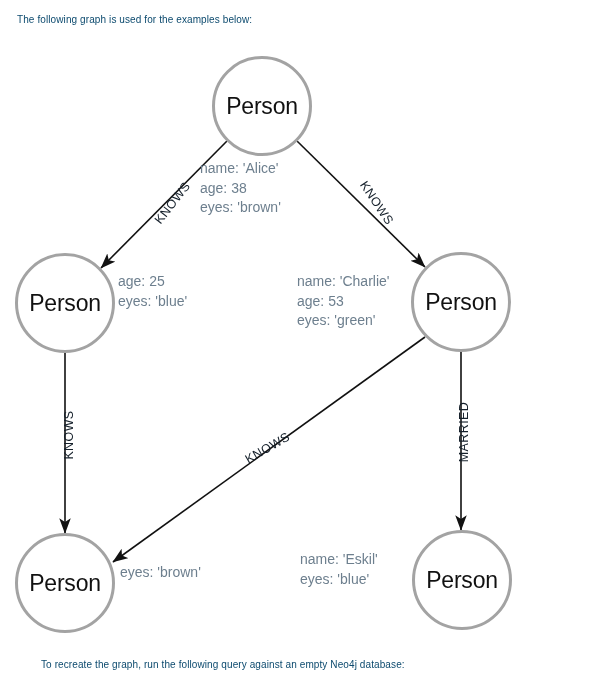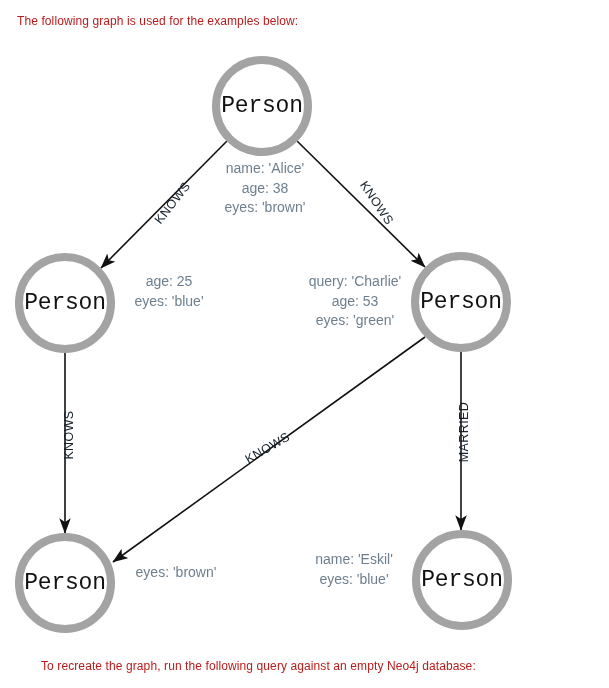--- a/index.html
+++ b/index.html
@@ -11,22 +11,22 @@
   body {
     width: 609px;
     height: 688px;
     position: relative;
     font-family: "Liberation Sans", sans-serif;
     overflow: hidden;
   }
   .caption {
     position: absolute;
     left: 17px;
-    font-size: 12px;
-    color: #b91c1c;
+    font-size: 10px;
+    color: #0c4a6e;
     letter-spacing: 0.1px;
     white-space: nowrap;
   }
   #caption-top  { top: 14px; }
   #caption-bottom { top: 659px; margin-left: 24px; }
 
   .graph-stage {
     position: absolute;
     left: 0;
     top: 40px;
@@ -40,44 +40,43 @@
     width: 609px;
     height: 610px;
   }
 
   
   .node {
     position: absolute;
     width: 100px;
     height: 100px;
     border-radius: 50%;
-    border: 8px solid #a3a3a3;
+    border: 3px solid #a3a3a3;
     background: #ffffff;
     box-sizing: border-box;
     display: flex;
     align-items: center;
     justify-content: center;
-    font-family: Liberation Mono, monospace;
   }
   .node-label {
     font-size: 23px;
     color: #111111;
     line-height: 1;
     letter-spacing: -0.2px;
   }
 
   
   .props {
     position: absolute;
     font-size: 14px;
     color: #6d7f8e;
     line-height: 19.5px;
     white-space: nowrap;
   }
-  .props.center-aligned{ text-align: center; }
+  .props.center-aligned{ text-align: left; }
 
   
   .rel-label {
     position: absolute;
     font-size: 12.5px;
     color: #15202b;
     letter-spacing: 0.4px;
     white-space: nowrap;
     transform-origin: center center;
   }
@@ -128,21 +127,21 @@
     <div>age: 38</div>
     <div>eyes: 'brown'</div>
   </div>
 
   <div class="props center-aligned" style="left:118px; top:232px; width:102px;">
     <div>age: 25</div>
     <div>eyes: 'blue'</div>
   </div>
 
   <div class="props center-aligned" style="left:297px; top:232px; width:116px;">
-    <div>query: 'Charlie'</div>
+    <div>name: 'Charlie'</div>
     <div>age: 53</div>
     <div>eyes: 'green'</div>
   </div>
 
   <div class="props center-aligned" style="left:120px; top:523px; width:112px;">
     <div>eyes: 'brown'</div>
   </div>
 
   <div class="props center-aligned" style="left:300px; top:510px; width:108px;">
     <div>name: 'Eskil'</div>

